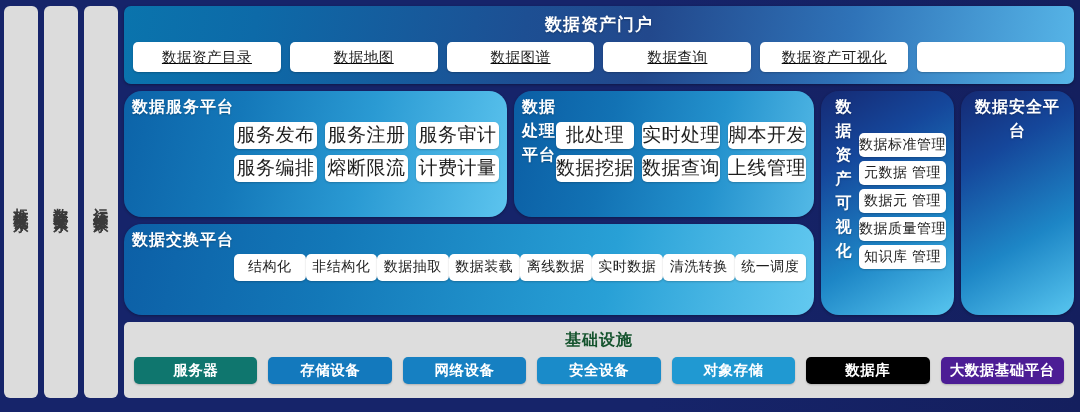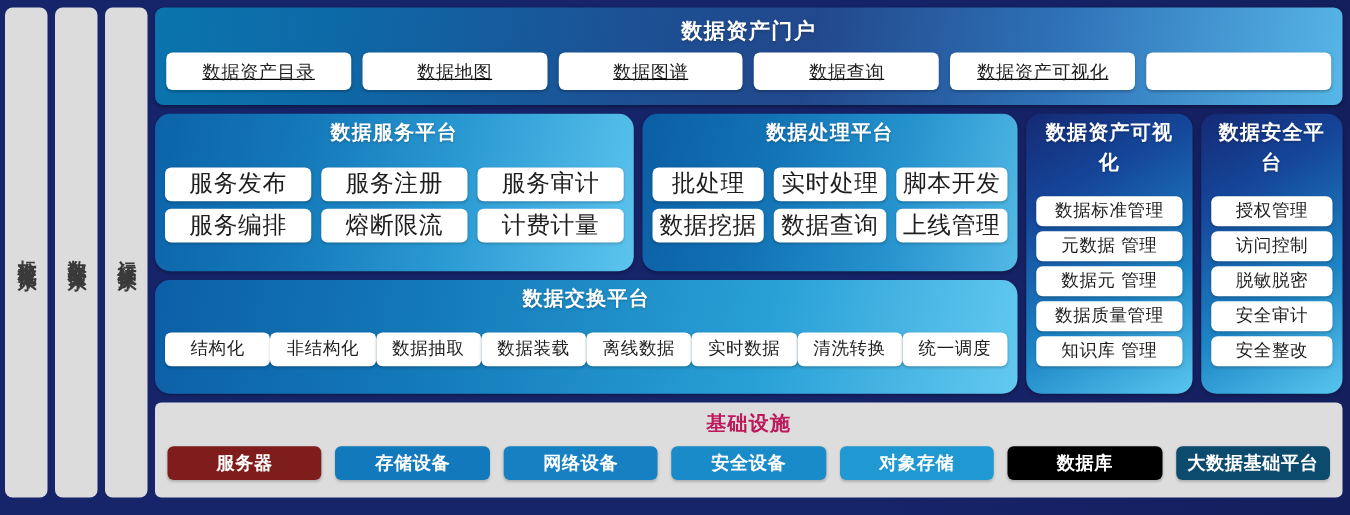--- a/index.html
+++ b/index.html
@@ -109,24 +109,23 @@
     min-width: 0;
   }
   .mid-left-top {
     flex: 1 1 58%;
     display: flex;
     gap: 7px;
     min-height: 0;
   }
 
   .panel {
-    border-radius: 12px;
+    border-radius: 18px;
     padding: 4px 8px 8px 8px;
     display: flex;
-    flex-direction: column;
     box-shadow: 0 1px 3px rgba(0,0,0,.3);
     min-width: 0;
   }
   .panel-title {
     text-align: center;
     color: #fff;
     font-weight: bold;
     font-size: 16px;
     letter-spacing: 1px;
     line-height: 1.5;
@@ -181,21 +180,21 @@
   .infra {
     flex: 0 0 76px;
     background: #dddddd;
     border-radius: 5px;
     padding: 5px 10px 9px 10px;
     display: flex;
     flex-direction: column;
   }
   .infra-title {
     text-align: center;
-    color: #be185d;
+    color: #14532d;
     font-weight: bold;
     font-size: 16px;
     letter-spacing: 1px;
     line-height: 1.6;
   }
   .infra-row {
     display: flex;
     gap: 11px;
     margin-top: 4px;
   }
@@ -298,38 +297,31 @@
           <div class="chip">数据标准管理</div>
           <div class="chip">元数据 管理</div>
           <div class="chip">数据元 管理</div>
           <div class="chip">数据质量管理</div>
           <div class="chip">知识库 管理</div>
         </div>
       </div>
 
       <div class="panel g-sec">
         <div class="panel-title">数据安全平台</div>
-        <div class="stack">
-          <div class="chip">授权管理</div>
-          <div class="chip">访问控制</div>
-          <div class="chip">脱敏脱密</div>
-          <div class="chip">安全审计</div>
-          <div class="chip">安全整改</div>
-        </div>
       </div>
 
     </div>
 
     <div class="infra">
       <div class="infra-title">基础设施</div>
       <div class="infra-row">
-        <div class="infra-chip" style="background: #7f1d1d;">服务器</div>
+        <div class="infra-chip" style="background: #0f766e;">服务器</div>
         <div class="infra-chip" style="background: rgb(19, 121, 189);">存储设备</div>
         <div class="infra-chip" style="background: rgb(22, 128, 194);">网络设备</div>
         <div class="infra-chip" style="background: rgb(26, 139, 201);">安全设备</div>
         <div class="infra-chip" style="background: rgb(32, 153, 210);">对象存储</div>
         <div class="infra-chip" style="background: #000000;">数据库</div>
-        <div class="infra-chip" style="background: #0c4a6e;">大数据基础平台</div>
+        <div class="infra-chip" style="background: #4c1d95;">大数据基础平台</div>
       </div>
     </div>
 
   </div>
 </div>
 
 </body></html>

